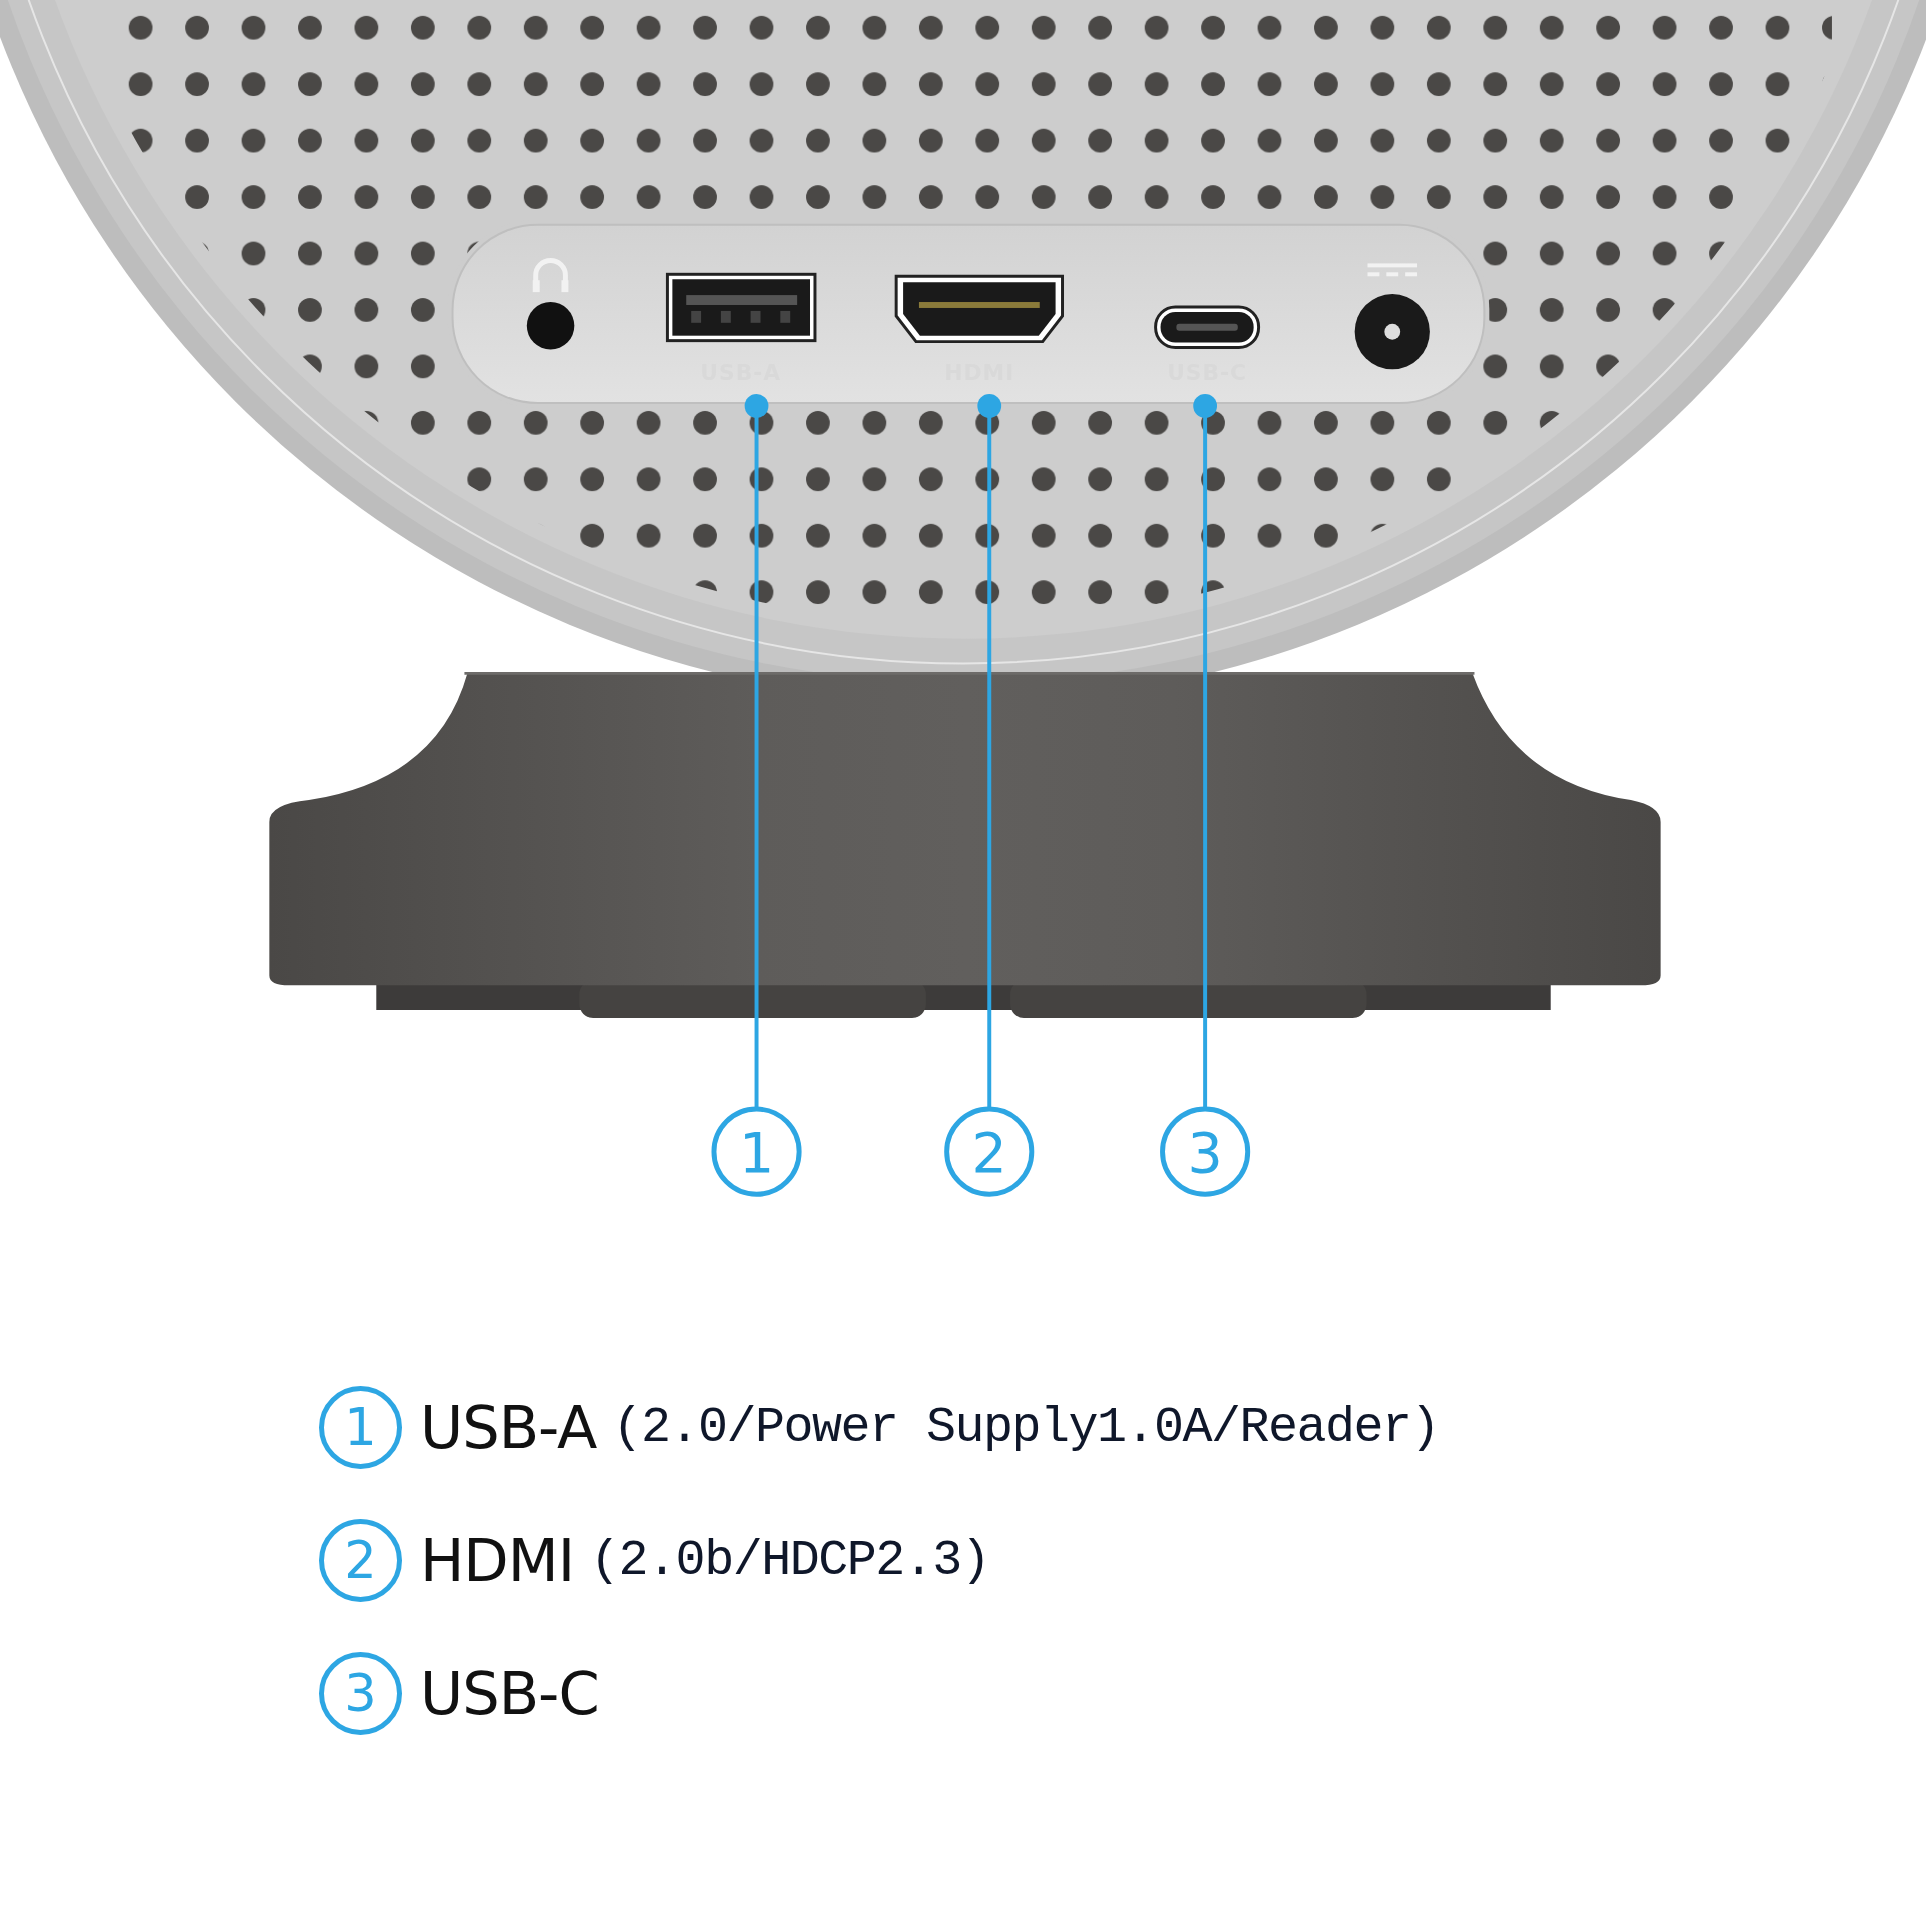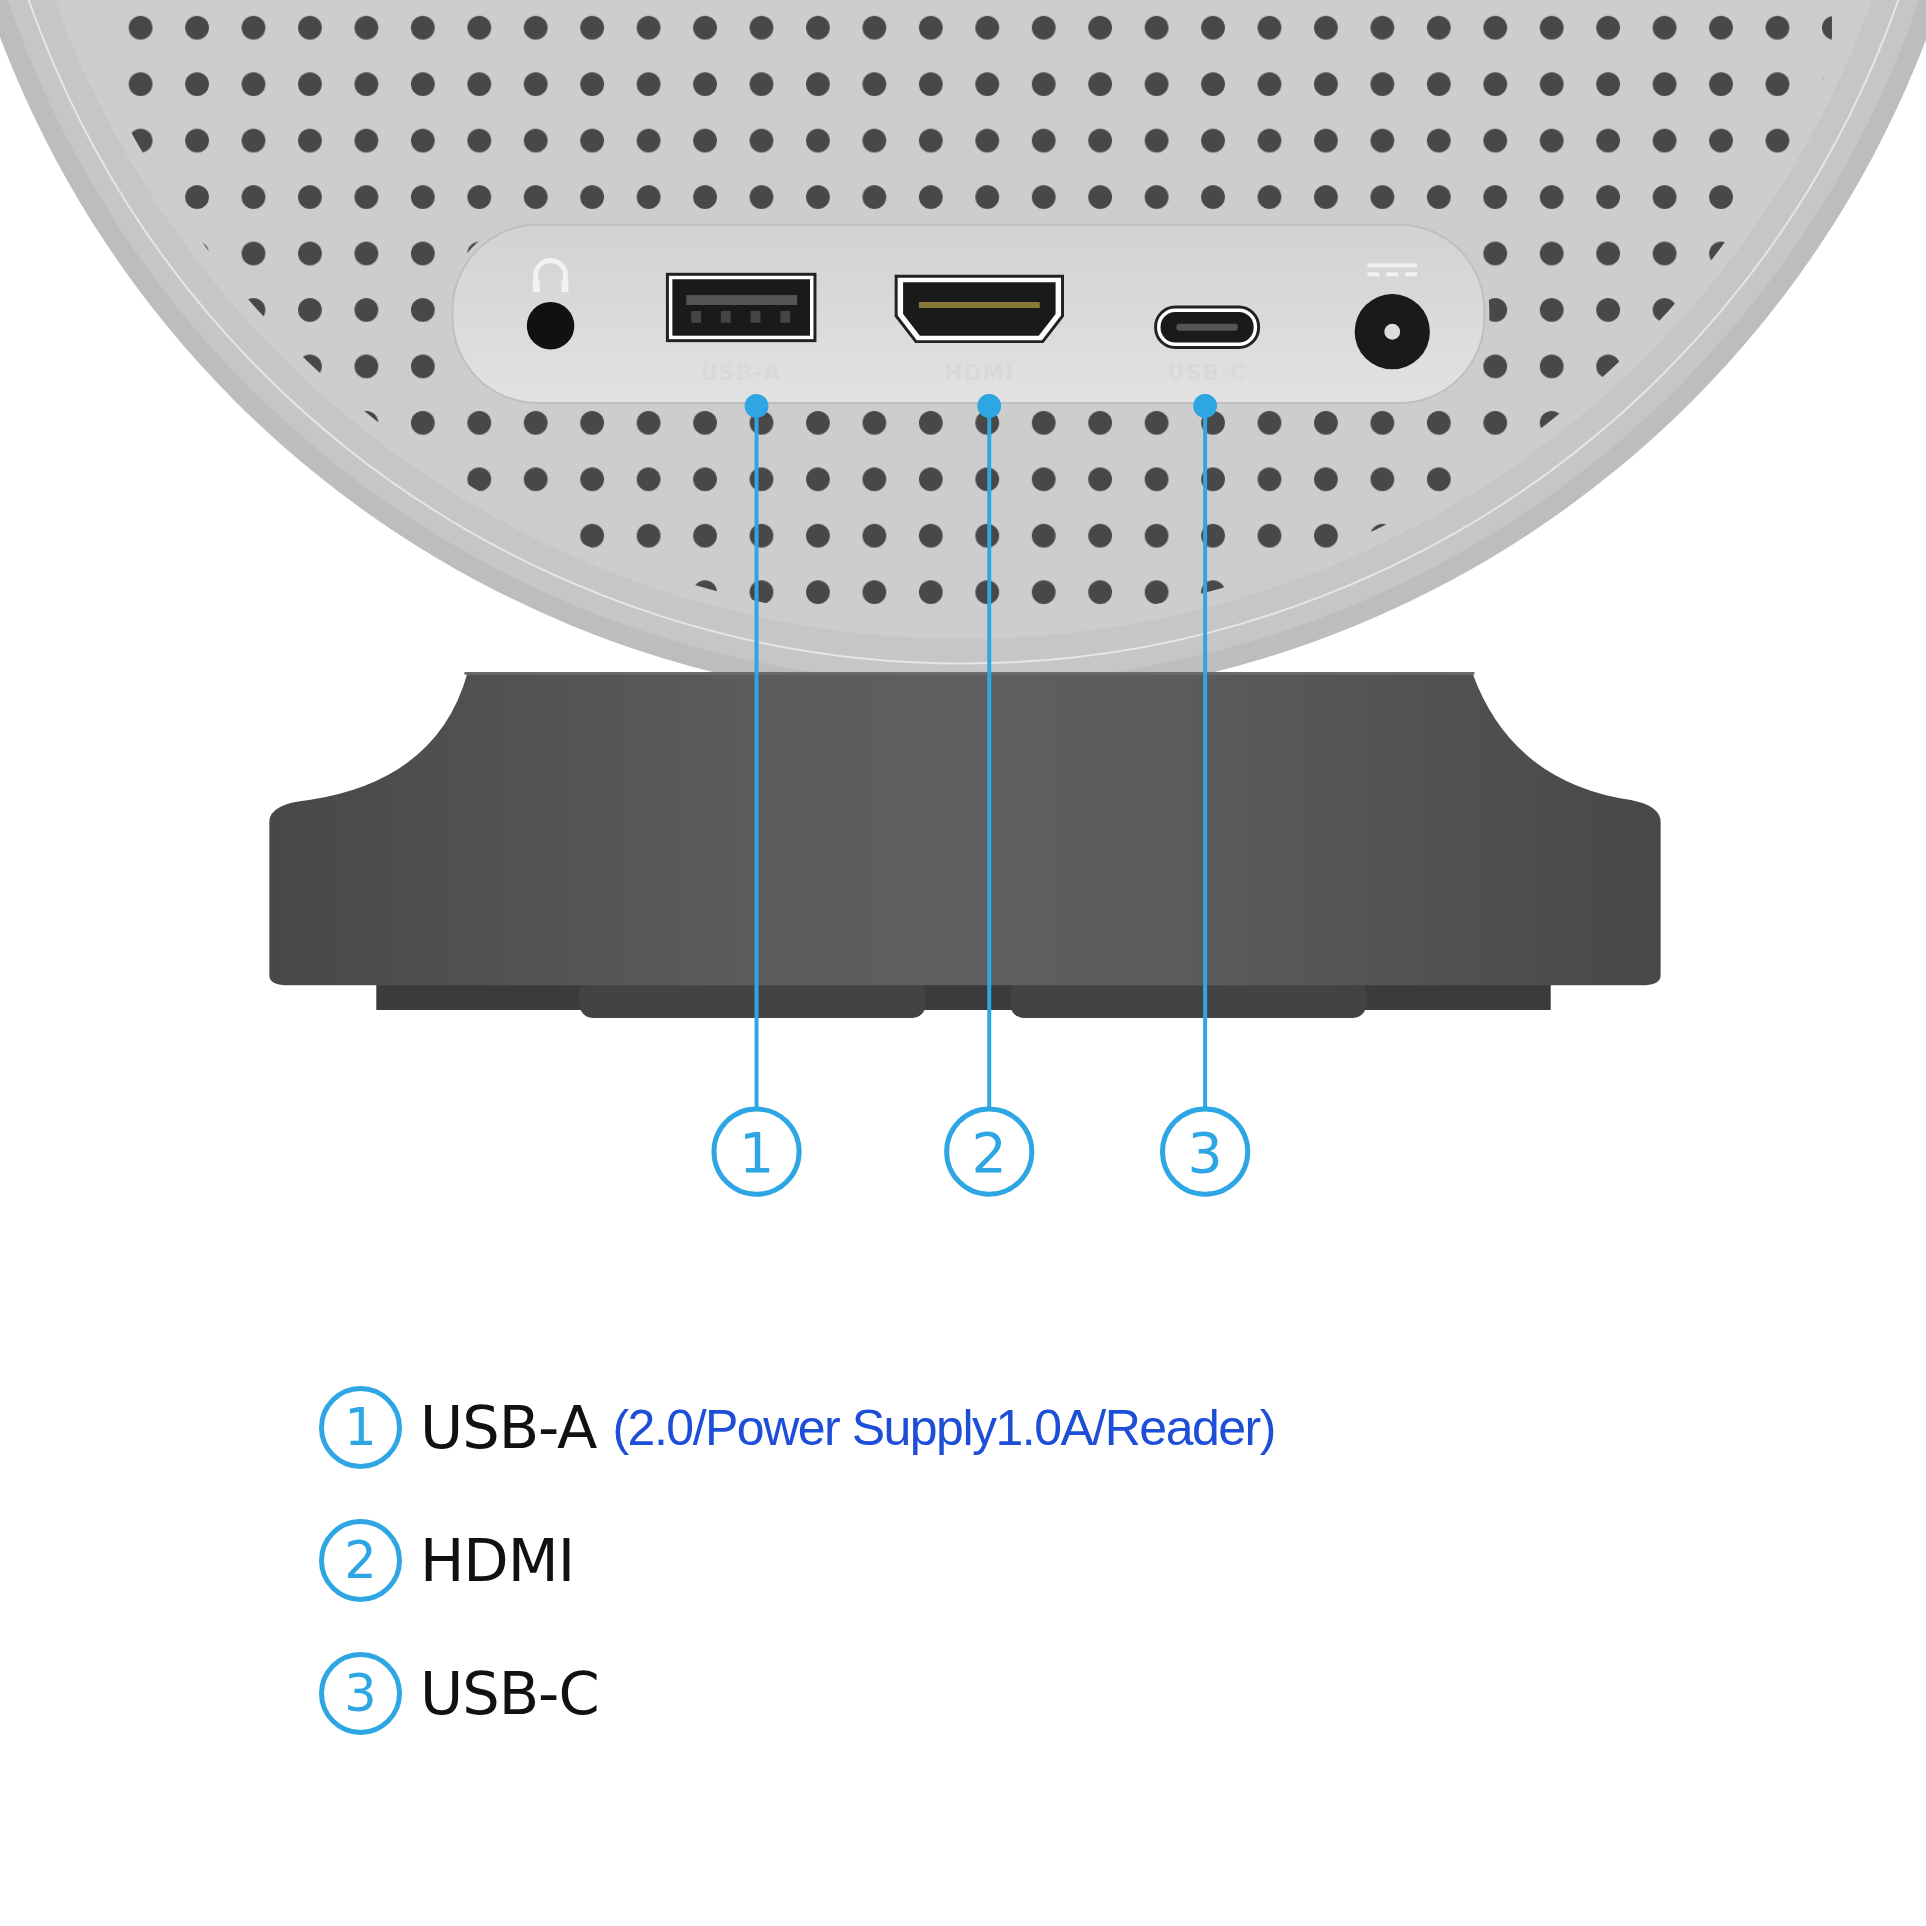--- a/index.html
+++ b/index.html
@@ -4,21 +4,21 @@
 <style>
   html,body{margin:0;padding:0;background:#ffffff;}
   body{width:1927px;height:1927px;position:relative;overflow:hidden;font-family:"Liberation Sans","DejaVu Sans",sans-serif;}
   #device{position:absolute;left:0;top:0;width:1927px;height:1927px;}
   .port-label{font-family:"DejaVu Sans",sans-serif;font-size:22px;font-weight:bold;fill:#d9d9d9;letter-spacing:1px;}
   .callout-num{font-family:"DejaVu Sans",sans-serif;font-size:56px;fill:#2da6e3;}
   .legend{position:absolute;left:319px;top:1361px;}
   .legend-row{position:relative;height:133px;display:flex;align-items:center;}
   .legend-badge{width:83px;height:83px;border:5px solid #2da6e3;border-radius:50%;box-sizing:border-box;color:#2da6e3;font-family:"DejaVu Sans",sans-serif;font-size:51px;line-height:73px;text-align:center;margin-right:18px;flex:none;}
   .legend-name{font-family:"DejaVu Sans",sans-serif;font-size:59px;font-weight:500;color:#111;letter-spacing:-1px;white-space:nowrap;}
-  .legend-spec{font-family:Liberation Sans, sans-serif;font-size:50px;color:#1d4ed8;letter-spacing:-1.5px;white-space:nowrap;margin-left:16px;}
+  .legend-spec{font-family:Liberation Mono, monospace;font-size:50px;color:#0f172a;letter-spacing:-1.5px;white-space:nowrap;margin-left:16px;}
 </style>
 </head>
 <body>
 
 <svg id="device" viewBox="0 0 1946 1946" xmlns="http://www.w3.org/2000/svg">
   <defs>
     <linearGradient id="standGrad" x1="0" x2="1" y1="0" y2="0">
       <stop offset="0" stop-color="#4a4846"></stop>
       <stop offset="0.35" stop-color="#5e5c5a"></stop>
       <stop offset="0.5" stop-color="#615f5d"></stop>
@@ -127,19 +127,20 @@
 
 <div class="legend">
   <div class="legend-row">
     <div class="legend-badge">1</div>
     <span class="legend-name">USB-A</span>
     <span class="legend-spec">(2.0/Power Supply1.0A/Reader)</span>
   </div>
   <div class="legend-row">
     <div class="legend-badge">2</div>
     <span class="legend-name">HDMI</span>
+    <span class="legend-spec">(2.0b/HDCP2.3)</span>
   </div>
   <div class="legend-row">
     <div class="legend-badge">3</div>
     <span class="legend-name">USB-C</span>
   </div>
 </div>
 
 
 </body></html>

